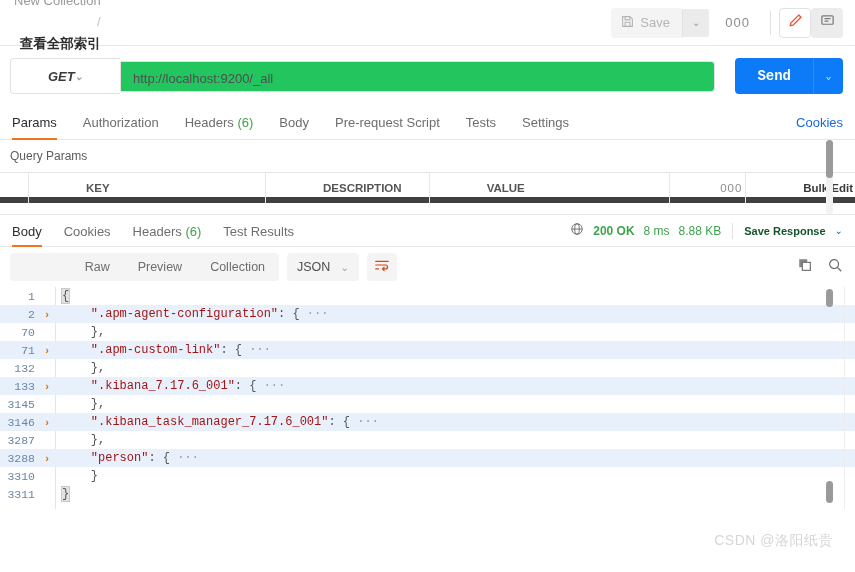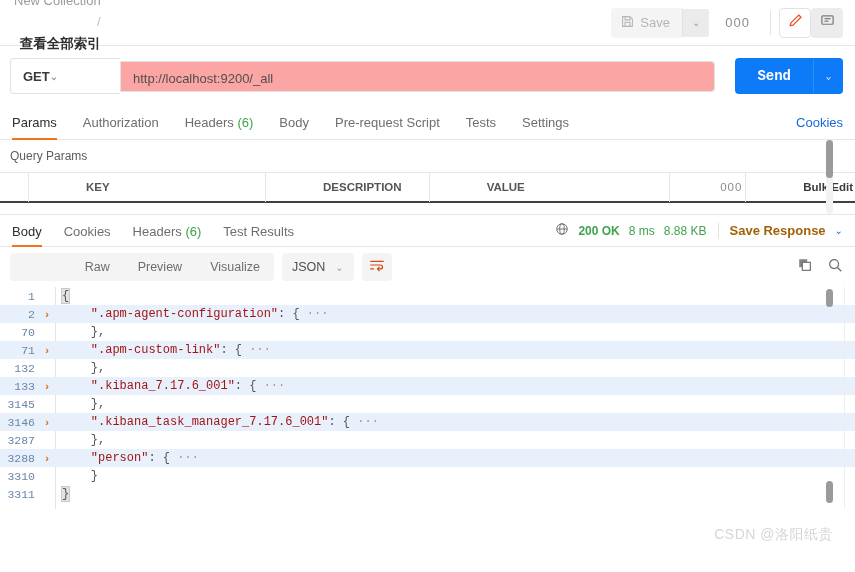--- a/index.html
+++ b/index.html
@@ -43,31 +43,31 @@
   .icon-btn {
     width: 32px; height: 30px; display: flex; align-items: center; justify-content: center;
     border-radius: 4px;
   }
   .icon-btn.edit { background: #fff; border: 1px solid #e2e2e2; }
   .icon-btn.comment { background: #ececec; }
 
   
   .urlbar { display: flex; align-items: center; padding: 12px 12px 12px 10px; gap: 10px; }
   .method-select {
-    display: flex; align-items: center; justify-content: flex-start;
+    display: flex; align-items: center; justify-content: center;
     width: 110px; height: 36px; padding: 0 12px;
     border: 1px solid #e2e2e2; border-right: none;
     border-radius: 4px 0 0 4px; background: #fff;
-    font-size: 13px; font-weight: 600; color: #3a3a3a;
+    font-size: 13px; font-weight: 600; color: #3a3a3a; font-style: italic;
   }
   .method-caret { color: #9b9b9b; font-size: 10px; }
   .url-input {
     flex: 1; height: 31px; line-height: 34px;
     border: 1px solid #e2e2e2; border-radius: 0 4px 4px 0;
-    padding: 0 12px; font-size: 13px; color: #4f4f4f; background: #fca5a5;
+    padding: 0 12px; font-size: 13px; color: #4f4f4f; background: #22c55e;
   }
   .send-group { display: flex; align-items: stretch; margin-left: 10px; font-family: Liberation Mono, monospace; }
   .send-btn {
     background: #0d7bf7; color: #fff; font-size: 14px; font-weight: 700;
     padding: 0 22px; height: 36px; line-height: 36px;
     border-radius: 4px 0 0 4px;
   }
   .send-caret {
     background: #0d7bf7; color: #fff; width: 30px; height: 36px;
     display: flex; align-items: center; justify-content: center;
@@ -92,22 +92,22 @@
   }
   .req-tab .count { color: #3fa34d; }
   .cookies-link {
     margin-left: auto; font-size: 13px; color: #1668dc; padding-bottom: 9px;
   }
 
   
   .qp-wrap { position: relative; }
   .qp-title { font-size: 12px; color: #5c5c5c; padding: 9px 0 9px 10px; }
   .qp-table { border-top: 1px solid #e6e6e6; }
-  .qp-head { display: flex; height: 30px; align-items: center;
-    border-bottom: 2px solid #404040; gap: 47px; }
+  .qp-head { display: flex; height: 30px; align-items: flex-start;
+    border-bottom: 6px solid #404040; gap: 47px; }
   .qp-cell {
     font-size: 11.5px; font-weight: 700; color: #555;
     height: 30px; line-height: 30px; padding-left: 10px;
     border-right: 1px solid #e6e6e6; overflow: hidden;
   }
   .qp-checkcol { width: 40px; border-right: 1px solid #e6e6e6; height: 30px; }
   .qp-key { width: 260px; }
   .qp-value { width: 265px; }
   .qp-desc { width: 158px; border-right: 1px solid #e6e6e6; }
   .qp-dots { width: 40px; text-align: center; padding-left: 0;
@@ -136,21 +136,21 @@
   .resp-tab.active { color: #2e2e2e; }
   .resp-tab.active::after {
     content: ""; position: absolute; left: 2px; right: 11px; bottom: 0;
     height: 2px; background: #f2741e;
   }
   .resp-tab .count { color: #3fa34d; }
   .resp-meta { margin-left: auto; display: flex; align-items: center; gap: 9px; font-size: 12px; }
   .resp-status { color: #3fa34d; font-weight: 600; }
   .resp-time, .resp-size { color: #3fa34d; }
   .meta-divider { width: 1px; height: 16px; background: #e2e2e2; margin: 0 2px; }
-  .save-resp { color: #a16207; font-weight: 600; font-size: 13px; }
+  .save-resp { color: #14532d; font-weight: 600; font-size: 11px; }
   .save-resp-caret { color: #1668dc; font-size: 10px; }
 
   
   .body-toolbar {
     display: flex; align-items: center; height: 40px;
     padding: 0 12px 0 10px; gap: 0;
   }
   .seg { display: flex; background: #f4f4f4; border-radius: 4px; overflow: hidden; height: 28px; }
   .seg-item {
     font-size: 12.5px; color: #6e6e6e; padding: 0 14px; height: 28px; line-height: 28px;
@@ -192,21 +192,21 @@
   .k { color: #a31515; }
   .p { color: #555; }
   .brace-hl { background: #e2e2e2; outline: 1px solid #c9c9c9; }
   .ellipsis { color: #9b9b9b; }
 
   .code-scroll { position: absolute; right: 22px; top: 2px; bottom: 2px; width: 7px; }
   .code-scroll i { position: absolute; left: 0; width: 7px; background: #9a9a9a; border-radius: 4px; }
   .code-edge { position: absolute; right: 10px; top: 0; bottom: 0; width: 1px; background: #ededed; }
 
   .watermark {
-    position: absolute; right: 22px; bottom: 28px;
+    position: absolute; right: 22px; bottom: 22px;
     font-size: 14px; color: #d6d6d6; letter-spacing: 0.5px;
   }
   .flex { display: flex; align-items: center; }
 </style>
 </head>
 <body>
 
 <div id="app">
 
   <div class="topbar">
@@ -342,21 +342,21 @@
       <span class="save-resp">Save Response</span>
       <span class="save-resp-caret">⌄</span>
     </div>
   </div>
 
   <div class="body-toolbar">
     <div class="seg">
       <div class="seg-item active">Pretty</div>
       <div class="seg-item">Raw</div>
       <div class="seg-item">Preview</div>
-      <div class="seg-item">Visualize</div>
+      <div class="seg-item">Collection</div>
     </div>
     <div class="json-select">
       <span>JSON</span>
       <span class="json-caret">⌄</span>
     </div>
     <div class="wrap-btn">
       <span>
         <svg width="16" height="14" viewBox="0 0 18 14" fill="none" stroke="#cf4b12" stroke-width="1.4" stroke-linecap="round">
           <path d="M2 3h14"></path>
             <path d="M2 7h11a2.2 2.2 0 010 4.4h-3"></path>

